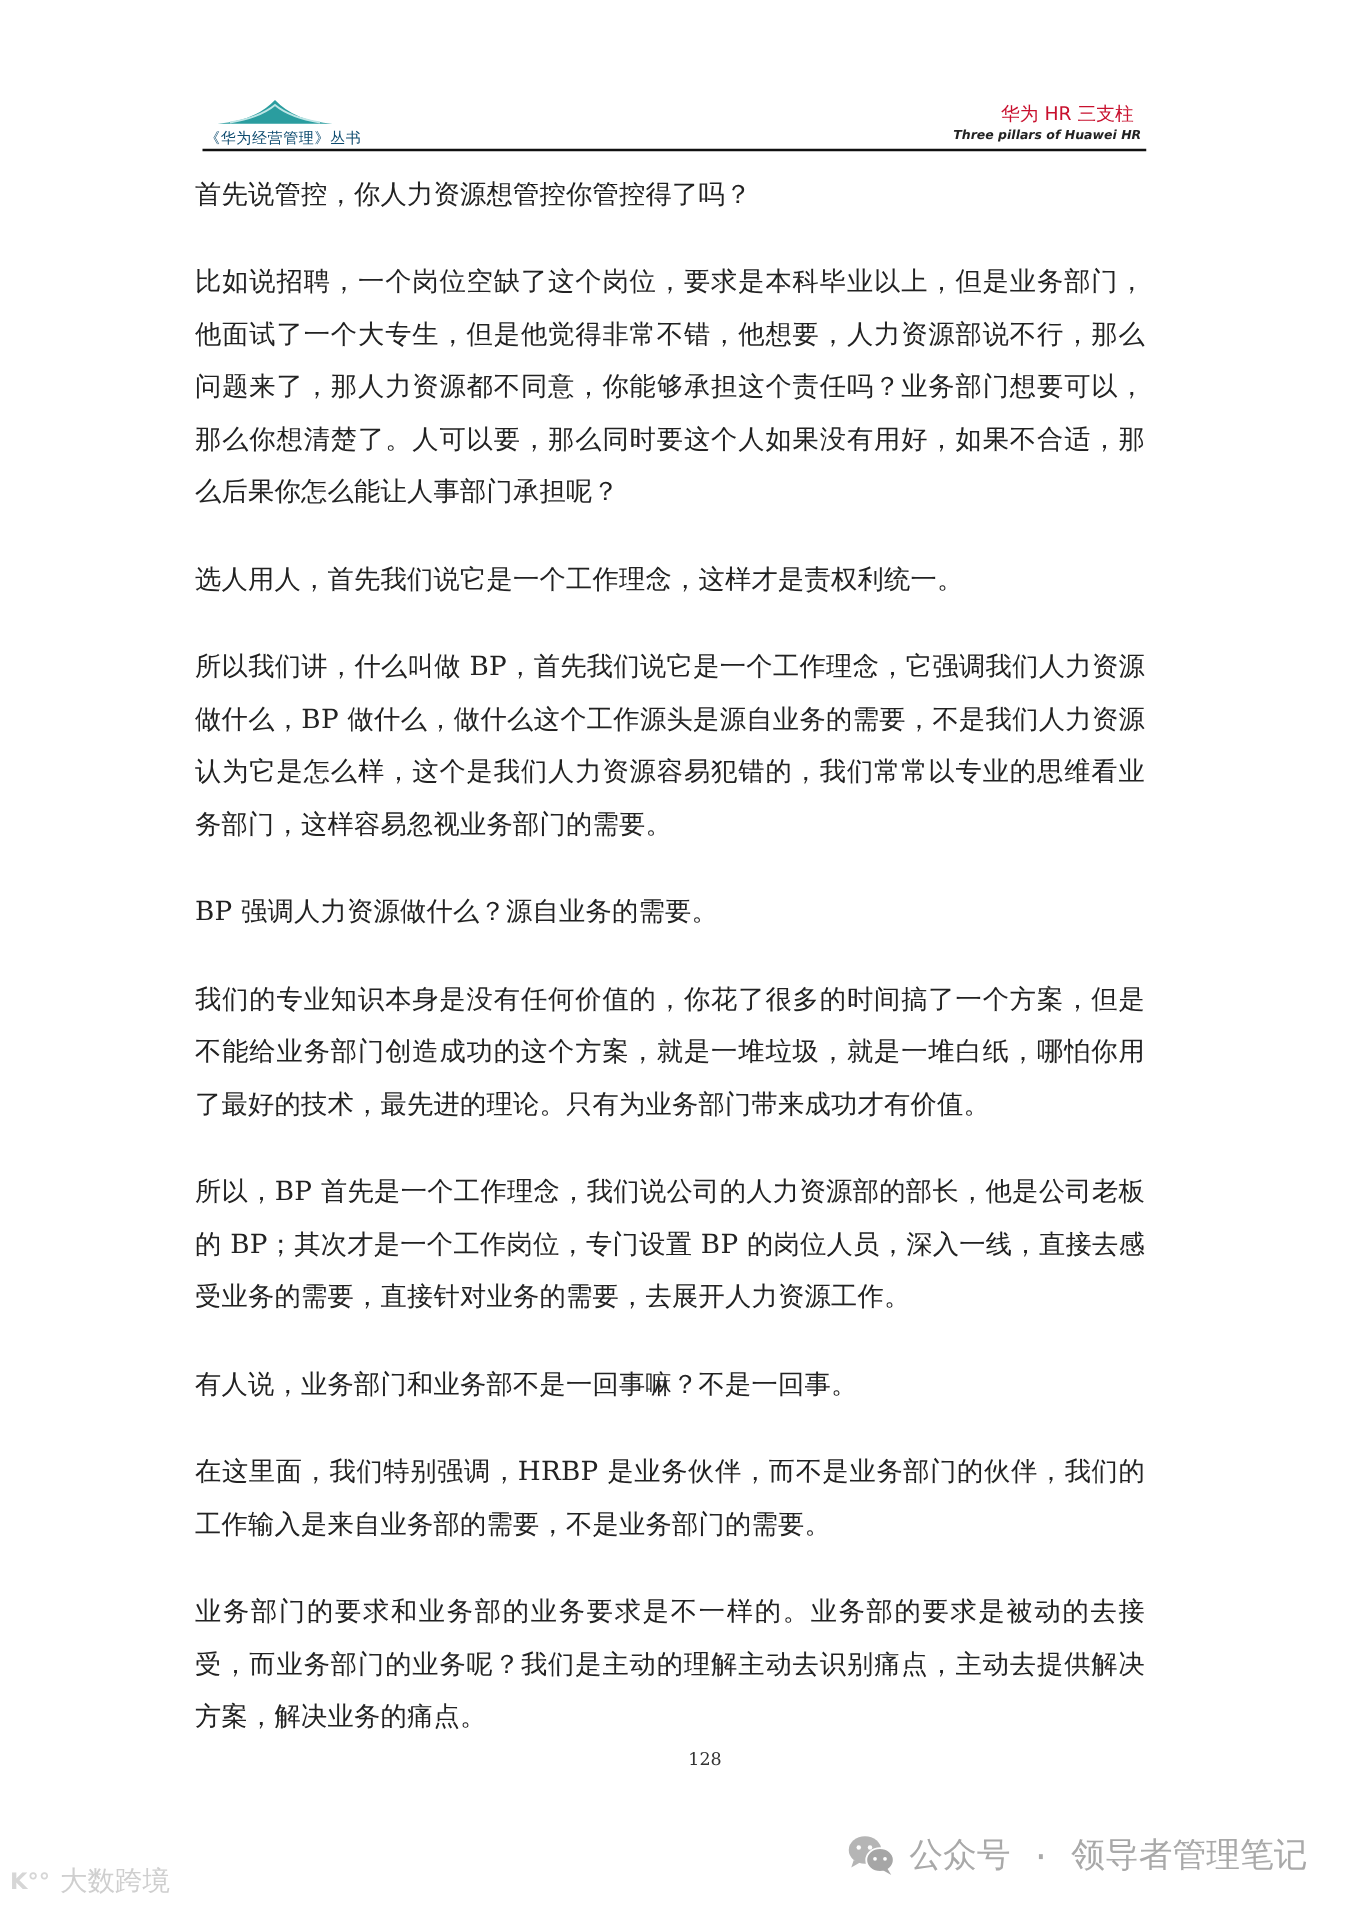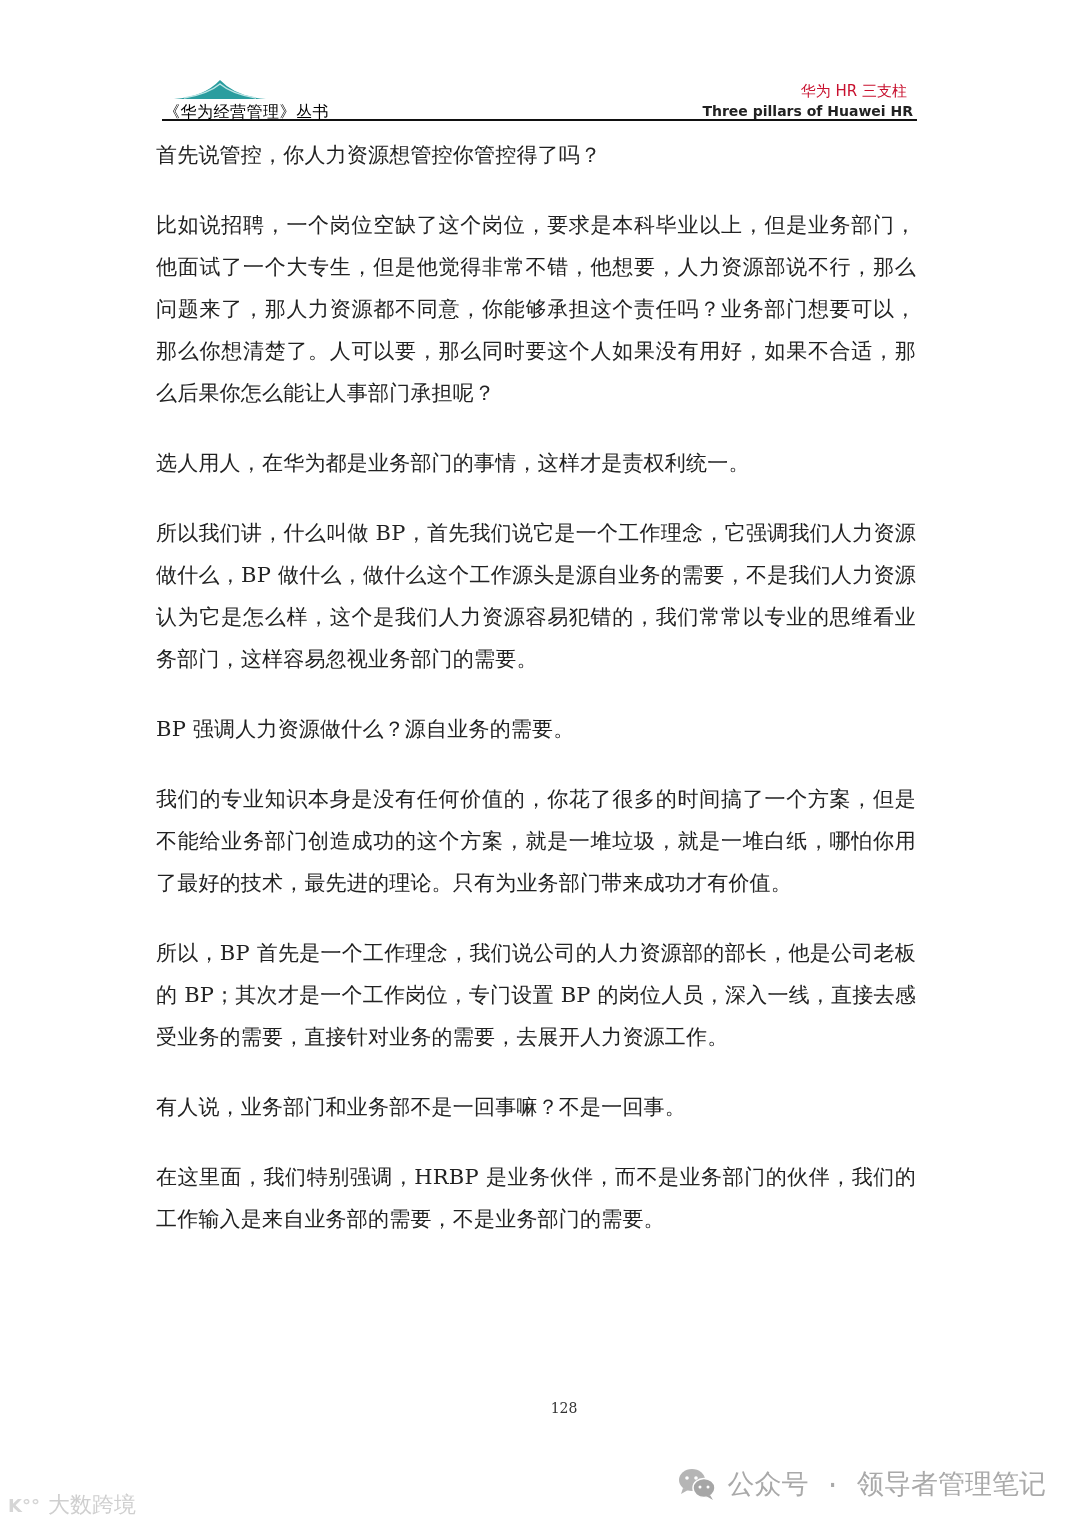--- a/index.html
+++ b/index.html
@@ -3,30 +3,31 @@
   <meta charset="utf-8">
   <style>
     html, body { margin: 0; padding: 0; }
     body {
       width: 1080px; height: 1527px; background: #ffffff; position: relative; overflow: hidden;
       font-family: "DejaVu Serif", "Liberation Serif", serif; color: #222;
     }
     .header { position: absolute; left: 162px; top: 70px; width: 755px; height: 50px; }
     .logo-mountain { position: absolute; left: 12px; top: 8px; width: 92px; height: 22px; }
     .series-title {
-      position: absolute; left: 2px; top: 32px; font-size: 16px; color: #000000;
+      position: absolute; left: 2px; top: 32px; font-size: 12px; color: #0c4a6e;
       font-family: "DejaVu Sans", "Liberation Sans", sans-serif; letter-spacing: 0.5px;
     }
     .brand-cn {
       position: absolute; right: 10px; top: 12px; font-size: 15px; font-weight: normal; color: #c8102e;
       font-family: "DejaVu Sans", "Liberation Sans", sans-serif;
     }
     .brand-en {
-      position: absolute; right: 4px; top: 33px; font-size: 14px; font-weight: bold; color: #222;
+      position: absolute; right: 4px; top: 33px; font-size: 10px; font-weight: bold; color: #222;
       font-family: "DejaVu Sans", "Liberation Sans", sans-serif;
+      font-style: italic;
     }
     .header-rule { position: absolute; left: 0; top: 49px; width: 755px; height: 2px; background: #111; }
 
     .content { position: absolute; left: 156px; top: 134px; width: 760px; }
     .para {
       font-size: 21px; line-height: 42px; margin: 0 0 28px 0; color: #222;
       text-align: justify; letter-spacing: 0.2px;
     }
     .page-number {
       position: absolute; left: 0; right: 0; top: 1400px; text-align: center; font-size: 14px; color: #333; margin-left: 48px;
@@ -52,27 +53,28 @@
   </svg>
   <div class="series-title">《华为经营管理》丛书</div>
   <div class="brand-cn">华为 HR 三支柱</div>
   <div class="brand-en">Three pillars of Huawei HR</div>
   <div class="header-rule"></div>
 </div>
 
 <div class="content">
   <p class="para">首先说管控，你人力资源想管控你管控得了吗？</p>
   <p class="para">比如说招聘，一个岗位空缺了这个岗位，要求是本科毕业以上，但是业务部门，他面试了一个大专生，但是他觉得非常不错，他想要，人力资源部说不行，那么问题来了，那人力资源都不同意，你能够承担这个责任吗？业务部门想要可以，那么你想清楚了。人可以要，那么同时要这个人如果没有用好，如果不合适，那么后果你怎么能让人事部门承担呢？</p>
-  <p class="para">选人用人，在华为都是业务部门的事情，这样才是责权利统一。</p>
+  <p class="para">选人用人，首先我们说它是一个工作理念，这样才是责权利统一。</p>
   <p class="para">所以我们讲，什么叫做 BP，首先我们说它是一个工作理念，它强调我们人力资源做什么，BP 做什么，做什么这个工作源头是源自业务的需要，不是我们人力资源认为它是怎么样，这个是我们人力资源容易犯错的，我们常常以专业的思维看业务部门，这样容易忽视业务部门的需要。</p>
   <p class="para">BP 强调人力资源做什么？源自业务的需要。</p>
   <p class="para">我们的专业知识本身是没有任何价值的，你花了很多的时间搞了一个方案，但是不能给业务部门创造成功的这个方案，就是一堆垃圾，就是一堆白纸，哪怕你用了最好的技术，最先进的理论。只有为业务部门带来成功才有价值。</p>
   <p class="para">所以，BP 首先是一个工作理念，我们说公司的人力资源部的部长，他是公司老板的 BP；其次才是一个工作岗位，专门设置 BP 的岗位人员，深入一线，直接去感受业务的需要，直接针对业务的需要，去展开人力资源工作。</p>
   <p class="para">有人说，业务部门和业务部不是一回事嘛？不是一回事。</p>
   <p class="para">在这里面，我们特别强调，HRBP 是业务伙伴，而不是业务部门的伙伴，我们的工作输入是来自业务部的需要，不是业务部门的需要。</p>
+  <p class="para">业务部门的要求和业务部的业务要求是不一样的。业务部的要求是被动的去接受，而业务部门的业务呢？我们是主动的理解主动去识别痛点，主动去提供解决方案，解决业务的痛点。</p>
 </div>
 
 <div class="page-number">128</div>
 
 <div class="wm-left">
   <span class="logo-mark">K°°</span>
   <span>大数跨境</span>
 </div>
 
 <div class="wm-right">

